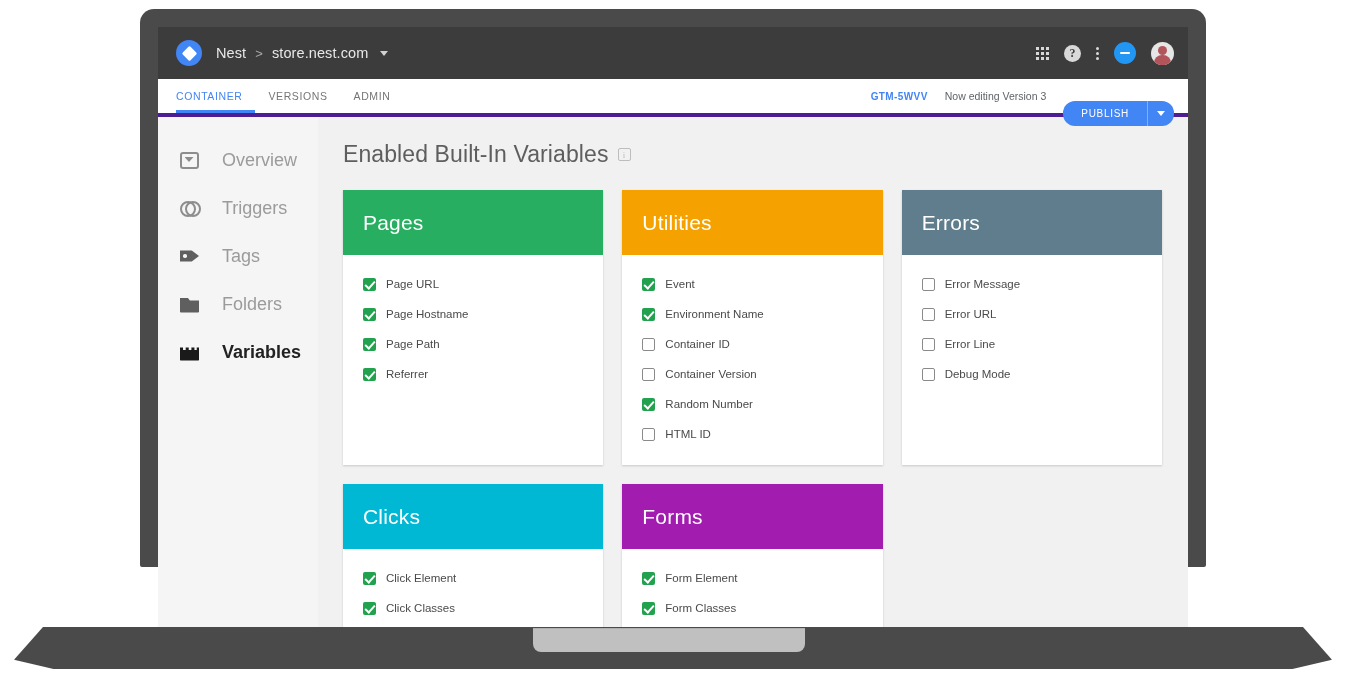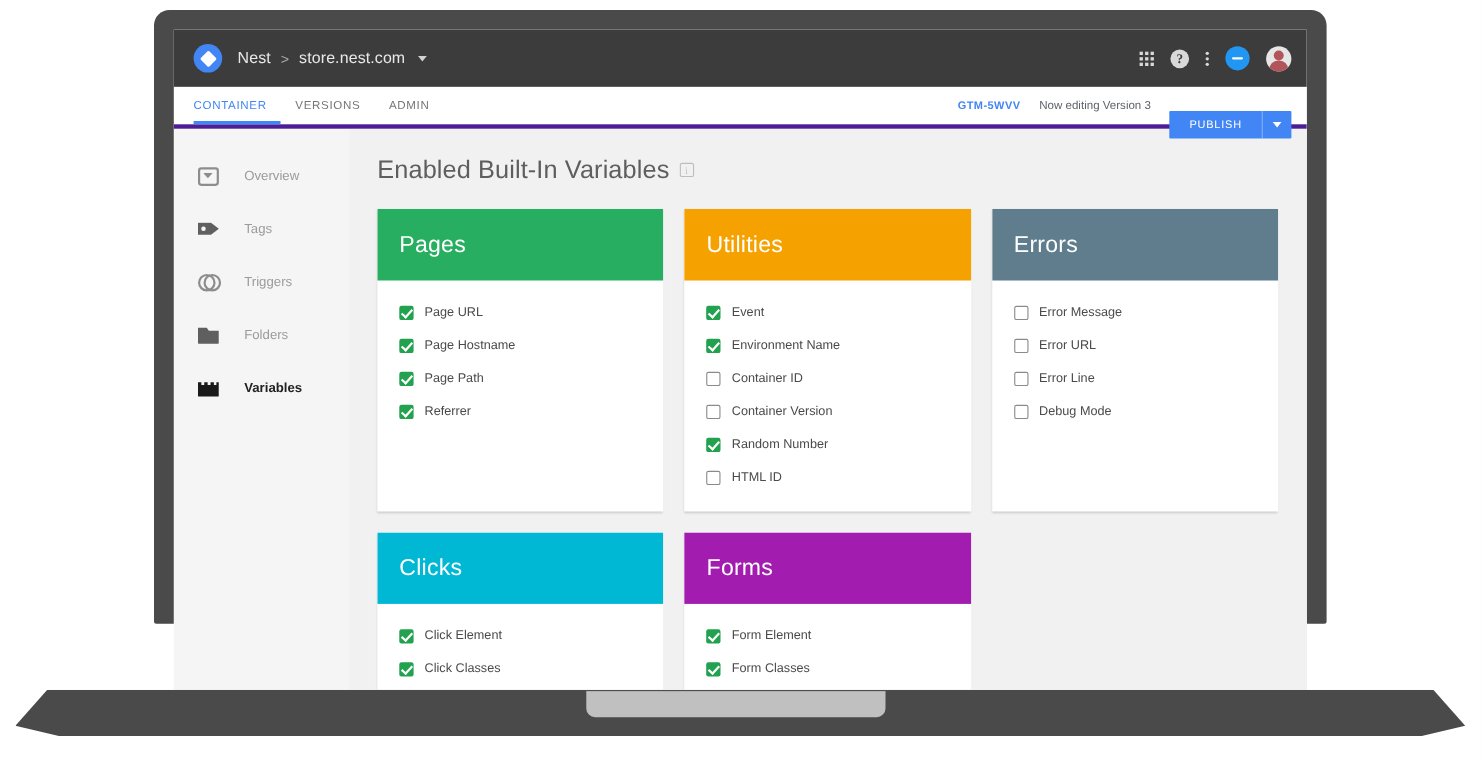--- a/index.html
+++ b/index.html
@@ -155,21 +155,21 @@
   #container-id {
     font-size: 10px; letter-spacing: .4px;
     color: #4285f4; font-weight: bold;
   }
   #editing-version { font-size: 10.5px; color: #5f6368; }
   #publish-btn {
     background: #4285f4;
     color: #ffffff;
     height: 25px;
     display: flex; align-items: center;
-    border-radius: 1px;
+    border-radius: 12px;
     font-size: 10px; letter-spacing: .7px;
     cursor: pointer;
     overflow: hidden;
     margin-top: 35px;
   }
   #publish-btn .label { padding: 0 18px; }
   #publish-btn .split {
     border-left: 1px solid rgba(255,255,255,.35);
     padding: 0 9px;
     height: 100%;
@@ -192,21 +192,21 @@
     flex: 0 0 160px;
   }
   .side-item {
     display: flex; align-items: center;
     height: 48px;
     padding-left: 22px;
     gap: 23px;
     cursor: pointer;
   }
   .side-item .side-label {
-    font-size: 12px;
+    font-size: 18px;
     color: #9b9b9b;
   }
   .side-item.active .side-label { color: #222222; font-weight: bold; }
   .side-icon { width: 19px; height: 17px; position: relative; flex: 0 0 19px; }
 
   
   .ic-overview { border: 2.2px solid #8d8d8d; border-radius: 3px; }
   .ic-overview::after {
     content: ""; position: absolute;
     left: 2.5px; top: 3.5px; width: 9px; height: 5px;
@@ -372,26 +372,26 @@
     </div>
 
     <div id="app-body">
 
       <div id="sidebar">
         <div class="side-item">
           <span class="side-icon ic-overview"></span>
           <span class="side-label">Overview</span>
         </div>
         <div class="side-item">
+          <span class="side-icon ic-triggers"></span>
+          <span class="side-label">Triggers</span>
+        </div>
+        <div class="side-item">
           <span class="side-icon ic-tags"></span>
           <span class="side-label">Tags</span>
-        </div>
-        <div class="side-item">
-          <span class="side-icon ic-triggers"></span>
-          <span class="side-label">Triggers</span>
         </div>
         <div class="side-item">
           <span class="side-icon ic-folders"></span>
           <span class="side-label">Folders</span>
         </div>
         <div class="side-item active">
           <span class="side-icon ic-variables"></span>
           <span class="side-label">Variables</span>
         </div>
       </div>

